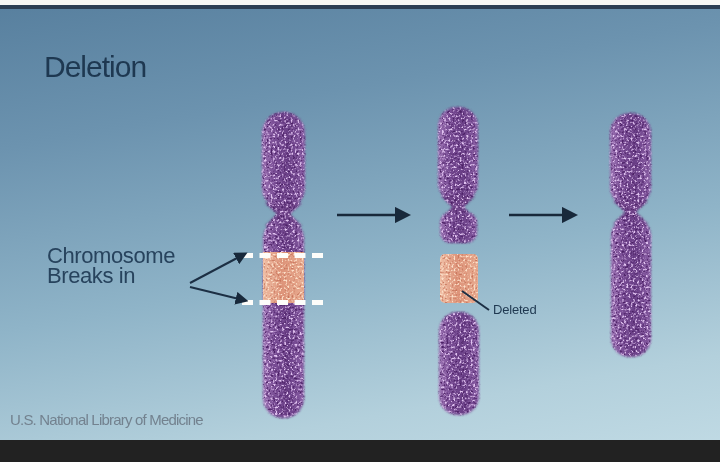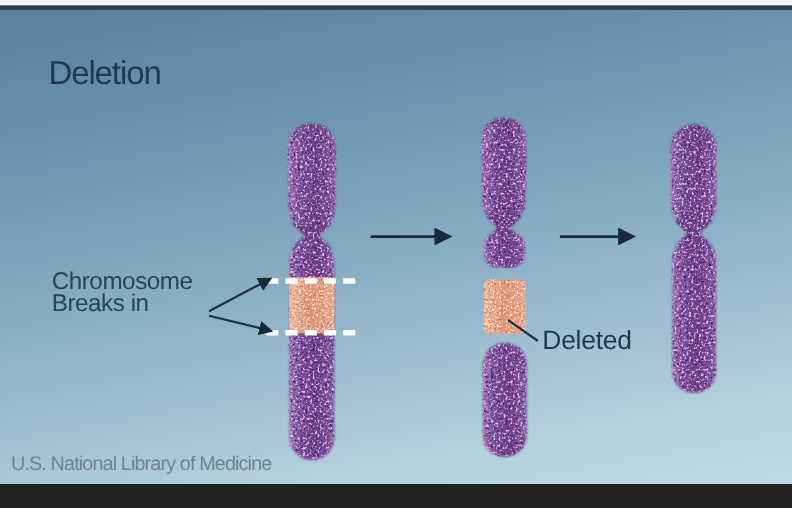--- a/index.html
+++ b/index.html
@@ -13,23 +13,23 @@
   .top-navy{position:absolute;left:0;top:5px;width:720px;height:4px;background:#2c3e53;}
   .bottom-smudge{position:absolute;left:0;top:455px;width:640px;height:3px;background:rgba(35,55,75,0.14);}
   svg.figure{position:absolute;left:0;top:0;}
   .title{
     position:absolute;left:44px;top:50px;font-size:30px;letter-spacing:-1px;
     color:#1e3851;font-weight:500;
   }
   .label{position:absolute;color:#27435d;}
   .label span{display:block;}
   .label-breaks{left:47px;top:246px;font-size:22px;line-height:20px;letter-spacing:-0.4px;}
-  .label-deleted{left:493px;top:299px;font-size:24px;line-height:21.5px;letter-spacing:-0.2px;color:#1f3850;}
+  .label-deleted{left:493px;top:299px;font-size:13px;line-height:21.5px;letter-spacing:-0.2px;color:#1f3850;}
   .footer{
-    position:absolute;left:10px;top:411px;font-size:18px;letter-spacing:-0.8px;
+    position:absolute;left:10px;top:411px;font-size:15px;letter-spacing:-0.8px;
     color:#73828f;
   }
 </style>
 </head>
 <body>
 
 <div class="stage">
 
   <div class="top-white"></div>
   <div class="top-navy"></div>

